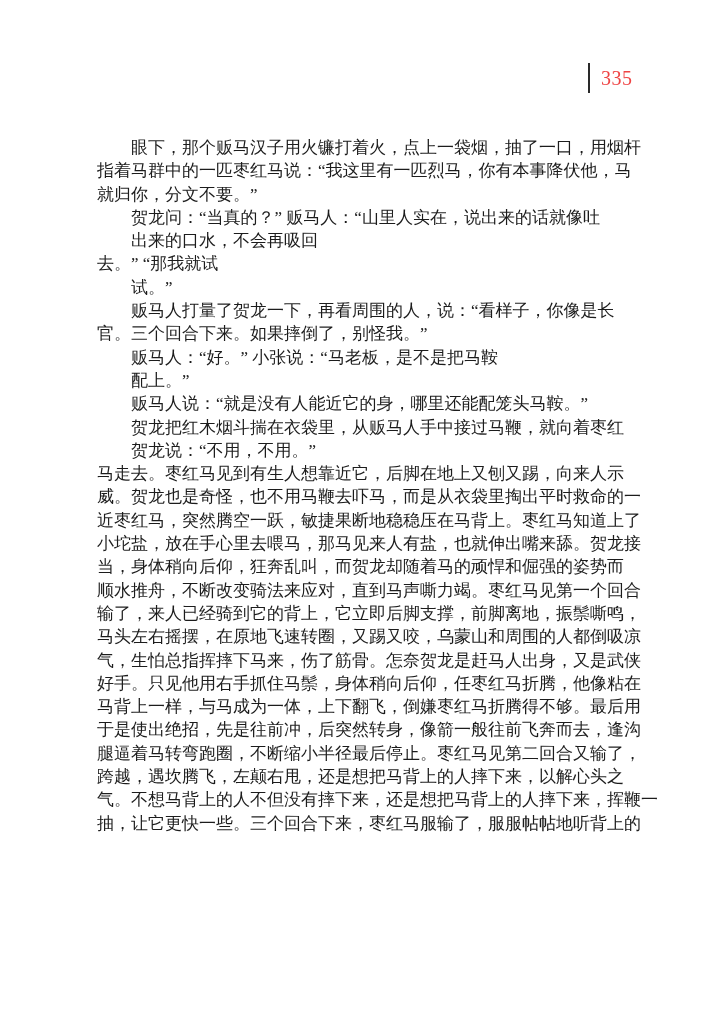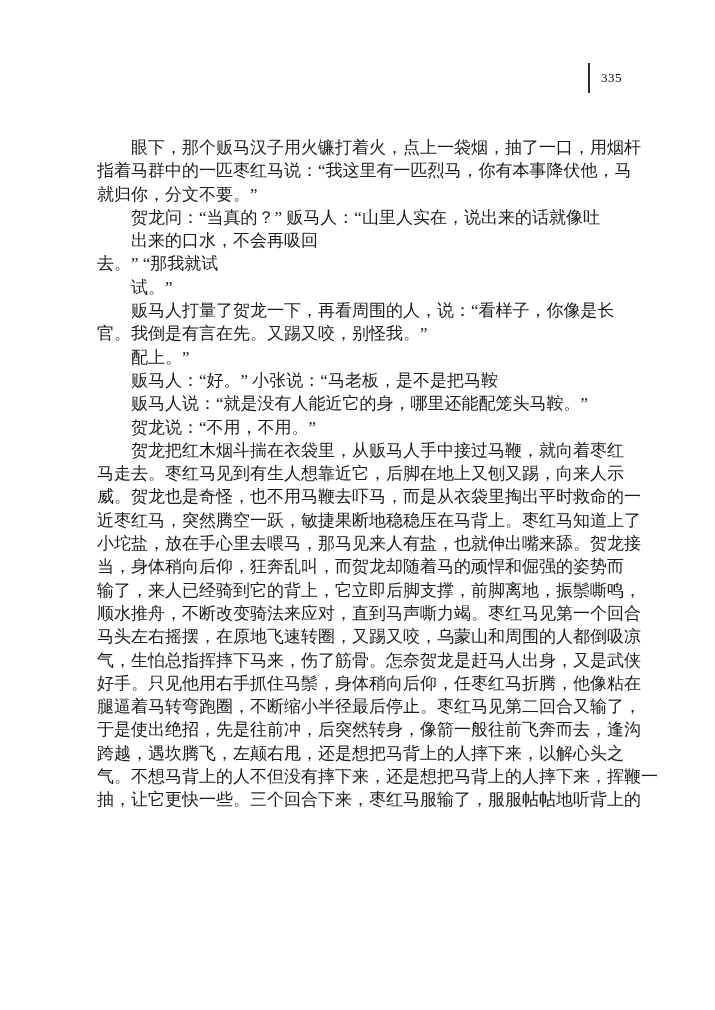--- a/index.html
+++ b/index.html
@@ -21,22 +21,22 @@
     display: flex;
     align-items: center;
   }
   .folio-rule {
     width: 2px;
     height: 30px;
     background: #2a2a2a;
     margin-right: 11px;
   }
   .folio-number {
-    font-size: 13px;
-    color: #000000;
+    font-size: 20px;
+    color: #ef4444;
     letter-spacing: 0.5px;
     font-family: "Liberation Serif", serif;
   }
   .text-block {
     position: absolute;
     left: 97px;
     top: 136px;
     width: 524px;
     font-size: 17px;
     line-height: 23.3px;
@@ -61,34 +61,35 @@
 
 <div class="text-block">
     <div class="text-line indent">眼下，那个贩马汉子用火镰打着火，点上一袋烟，抽了一口，用烟杆</div>
     <div class="text-line">指着马群中的一匹枣红马说：“我这里有一匹烈马，你有本事降伏他，马</div>
     <div class="text-line">就归你，分文不要。”</div>
     <div class="text-line indent">贺龙问：“当真的？” 贩马人：“山里人实在，说出来的话就像吐</div>
     <div class="text-line indent">出来的口水，不会再吸回</div>
     <div class="text-line">去。” “那我就试</div>
     <div class="text-line indent">试。”</div>
     <div class="text-line indent">贩马人打量了贺龙一下，再看周围的人，说：“看样子，你像是长</div>
-    <div class="text-line">官。我倒是有言在先。又踢又咬，别怪我。”</div>
+    <div class="text-line">官。三个回合下来。如果摔倒了，别怪我。”</div>
+    <div class="text-line indent">贩马人：“好。” 小张说：“马老板，是不是把马鞍</div>
     <div class="text-line indent">配上。”</div>
-    <div class="text-line indent">贩马人：“好。” 小张说：“马老板，是不是把马鞍</div>
     <div class="text-line indent">贩马人说：“就是没有人能近它的身，哪里还能配笼头马鞍。”</div>
+    <div class="text-line indent">贺龙把红木烟斗揣在衣袋里，从贩马人手中接过马鞭，就向着枣红</div>
     <div class="text-line indent">贺龙说：“不用，不用。”</div>
-    <div class="text-line indent">贺龙把红木烟斗揣在衣袋里，从贩马人手中接过马鞭，就向着枣红</div>
     <div class="text-line">马走去。枣红马见到有生人想靠近它，后脚在地上又刨又踢，向来人示</div>
     <div class="text-line">威。贺龙也是奇怪，也不用马鞭去吓马，而是从衣袋里掏出平时救命的一</div>
     <div class="text-line">近枣红马，突然腾空一跃，敏捷果断地稳稳压在马背上。枣红马知道上了</div>
     <div class="text-line">小坨盐，放在手心里去喂马，那马见来人有盐，也就伸出嘴来舔。贺龙接</div>
     <div class="text-line">当，身体稍向后仰，狂奔乱叫，而贺龙却随着马的顽悍和倔强的姿势而</div>
+    <div class="text-line">顺水推舟，不断改变骑法来应对，直到马声嘶力竭。枣红马见第一个回合</div>
     <div class="text-line">输了，来人已经骑到它的背上，它立即后脚支撑，前脚离地，振鬃嘶鸣，</div>
-    <div class="text-line">顺水推舟，不断改变骑法来应对，直到马声嘶力竭。枣红马见第一个回合</div>
     <div class="text-line">马头左右摇摆，在原地飞速转圈，又踢又咬，乌蒙山和周围的人都倒吸凉</div>
     <div class="text-line">气，生怕总指挥摔下马来，伤了筋骨。怎奈贺龙是赶马人出身，又是武侠</div>
     <div class="text-line">好手。只见他用右手抓住马鬃，身体稍向后仰，任枣红马折腾，他像粘在</div>
+    <div class="text-line">马背上一样，与马成为一体，上下翻飞，倒嫌枣红马折腾得不够。最后用</div>
+    <div class="text-line">于是使出绝招，先是往前冲，后突然转身，像箭一般往前飞奔而去，逢沟</div>
     <div class="text-line">腿逼着马转弯跑圈，不断缩小半径最后停止。枣红马见第二回合又输了，</div>
-    <div class="text-line">于是使出绝招，先是往前冲，后突然转身，像箭一般往前飞奔而去，逢沟</div>
     <div class="text-line">跨越，遇坎腾飞，左颠右甩，还是想把马背上的人摔下来，以解心头之</div>
     <div class="text-line">气。不想马背上的人不但没有摔下来，还是想把马背上的人摔下来，挥鞭一</div>
     <div class="text-line">抽，让它更快一些。三个回合下来，枣红马服输了，服服帖帖地听背上的</div>
   </div>
 
 </body></html>

